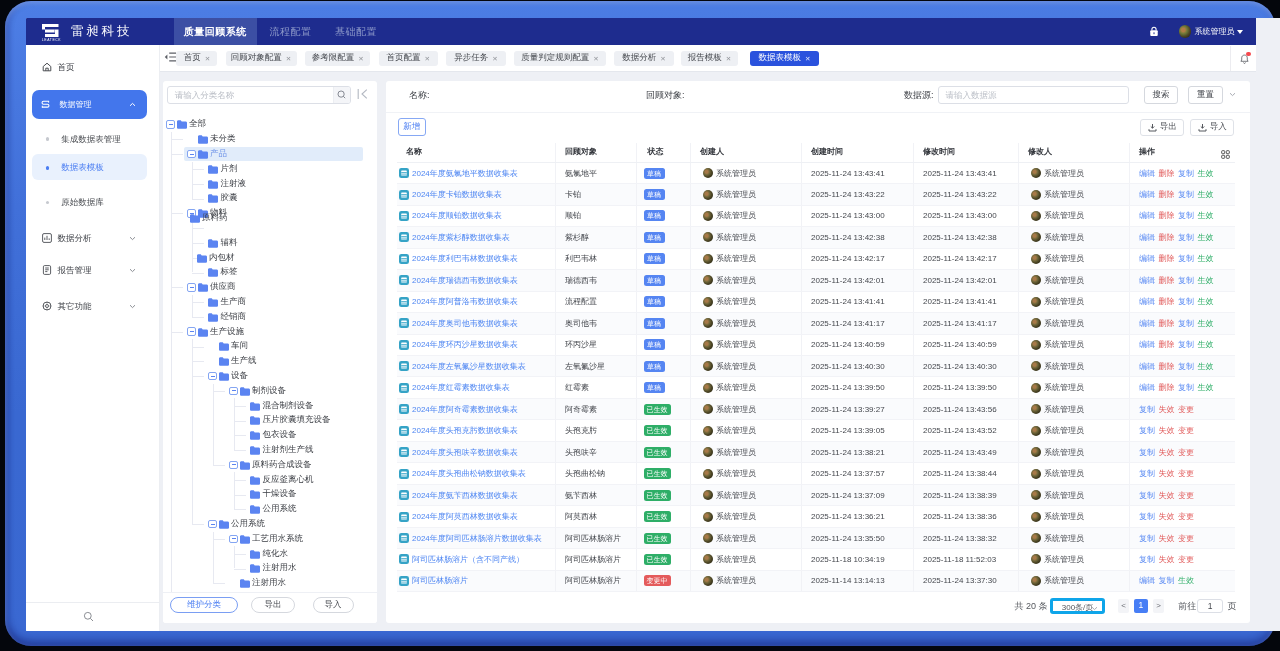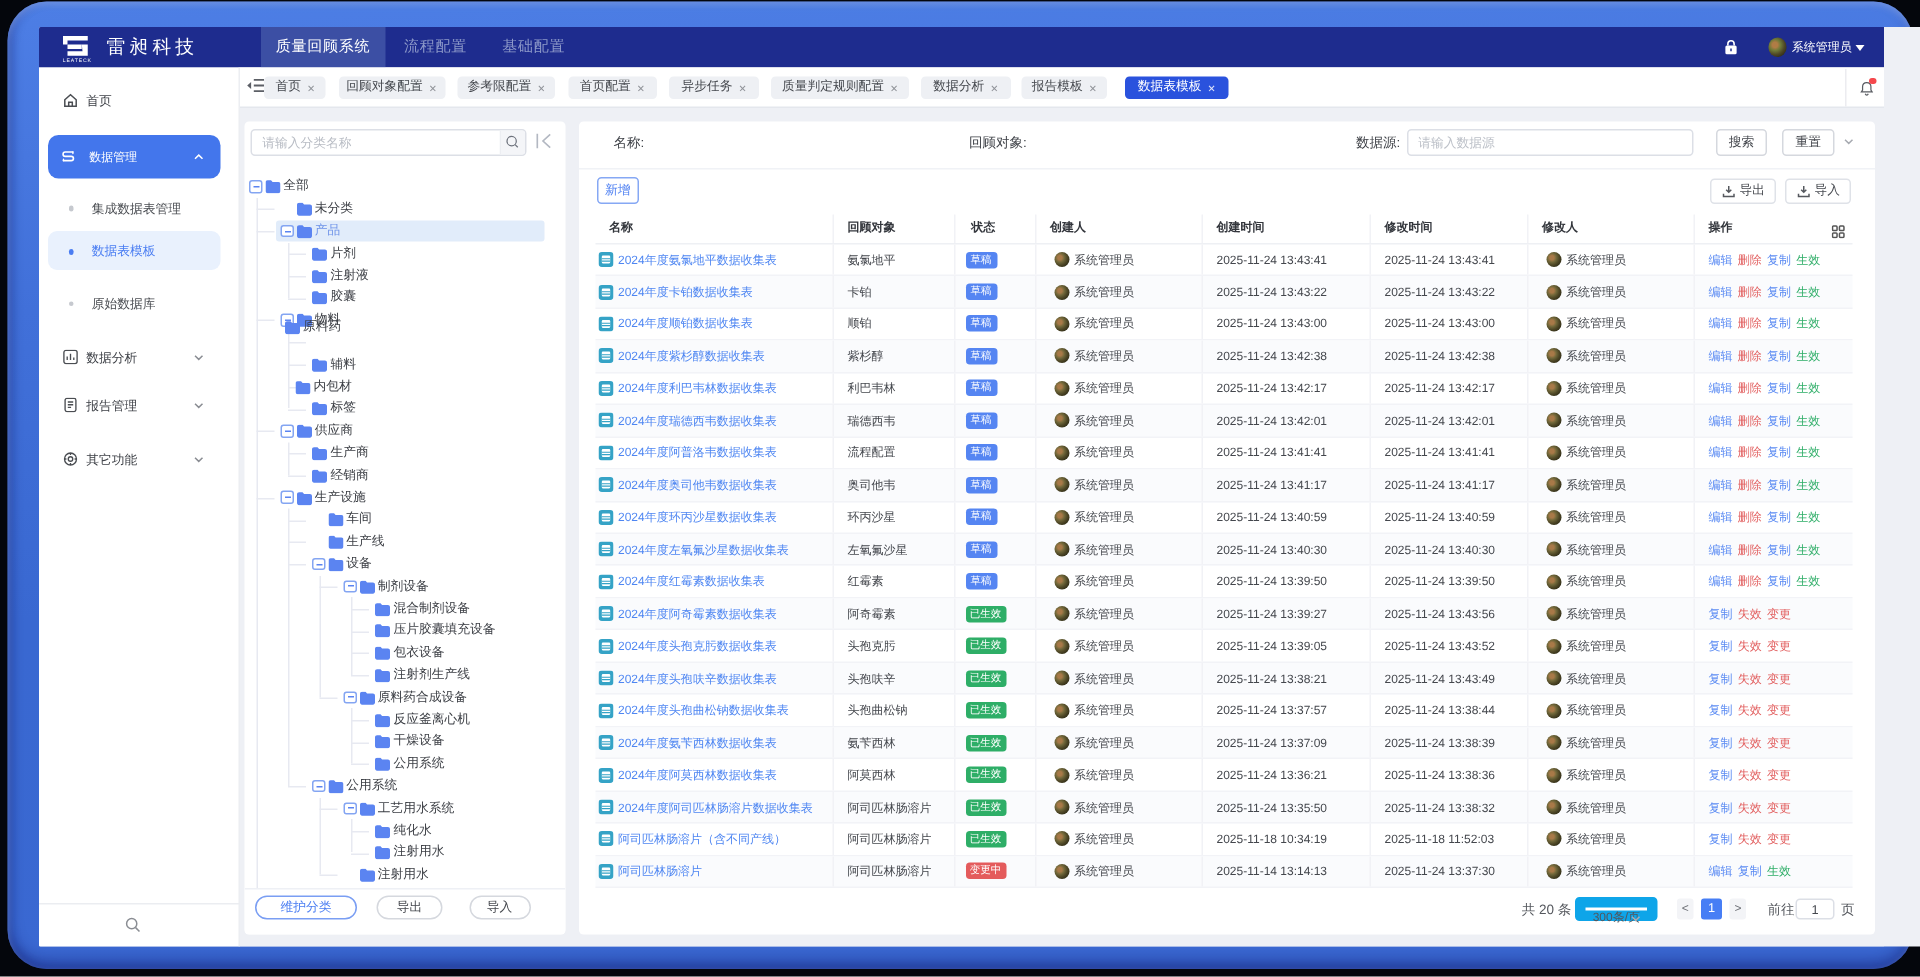--- a/index.html
+++ b/index.html
@@ -7,21 +7,21 @@
 .frame{position:absolute;left:5px;top:1px;width:1270px;height:645px;border-radius:26px;
  background:linear-gradient(178deg,#4d7ee5 0%,#4170d9 30%,#3968d1 60%,#3a68d2 100%);
  box-shadow:inset 0 2px 5px rgba(175,205,255,.45), inset 0 -5px 10px rgba(8,12,90,.45), inset 3px 0 6px rgba(8,12,90,.18)}
 .app{position:absolute;left:26px;top:18px;width:1280px;height:613px;background:#eef0f5;overflow:hidden;border-radius:1px}
 
 
 .nav{position:absolute;left:0;top:0;width:1230px;height:27px;background:#1e2c8e}
 .logo{position:absolute;left:14.5px;top:5px}
 .brand{position:absolute;left:45px;top:0;height:27px;line-height:27px;color:#fff;font-size:12.5px;letter-spacing:2.8px}
 .ntab{position:absolute;top:0;height:27px;line-height:27px;text-align:center;font-size:10px;color:#8d99c9;letter-spacing:.5px}
-.ntab.act{background:#3c4fa4;color:#fff;font-weight:normal}
+.ntab.act{background:#3c4fa4;color:#fff;font-weight:bold}
 .lock{position:absolute;left:1123px;top:8px}
 .nav .av2{position:absolute;left:1152.5px;top:7px;width:12.5px;height:12.5px;border-radius:50%;
  background:radial-gradient(circle at 36% 38%,#b07c45 0 16%,#6f7a38 34%,#4e4726 58%,#2e2b16 82%)}
 .uname{position:absolute;left:1168.5px;top:0;height:27px;line-height:27px;color:#fff;font-size:8px}
 .dcar{position:absolute;left:1211px;top:12px;width:0;height:0;border:3.2px solid transparent;border-top:4.2px solid #fff}
 
 
 .side{position:absolute;left:0;top:27px;width:134px;height:586px;background:#fff;border-right:1px solid #eceef2}
 .mi{position:absolute;left:0;width:134px;height:20px;line-height:20px;font-size:8.5px;color:#3c3f45}
 .mi .ic{position:absolute;left:16px;top:5.2px}
@@ -111,21 +111,21 @@
 .pn{color:#44474d}
 .c8 a{text-decoration:none;margin-right:3.5px}
 .lb{color:#5b8bf3}.lr{color:#e25f5f}.lg{color:#2fae68}
 .gico{margin-left:auto;margin-right:5px;margin-top:5.5px}
 .thead .c8{display:flex}
 
 
 .pg{position:absolute;left:0;top:517.5px;width:854.5px;height:16px;font-size:9px;color:#55585e}
 .pg *{position:absolute}
 .ptotal{left:629px;top:0;line-height:16px}
-.psel{left:664.3px;top:0;width:55.5px;height:15.5px;border:7px solid #0ea5e9;border-radius:3px;background:#fff;font-size:8px;color:#53565c;line-height:14px;text-align:center}
+.psel{left:664.3px;top:0;width:55.5px;height:15.5px;border:3px solid #0ea5e9;border-radius:3px;background:#fff;font-size:8px;color:#53565c;line-height:14px;text-align:center}
 .psel svg{position:absolute;right:4px;top:5px}
 .parr{top:1px;width:11.5px;height:13.5px;background:#f3f4f7;border-radius:2px;color:#6a6d73;text-align:center;line-height:13px;font-size:8px}
 .pnum{left:748.4px;top:1px;width:14.2px;height:13.5px;background:#477ef5;border-radius:2px;color:#fff;text-align:center;line-height:13.5px;font-size:8.5px}
 .pjump{left:792.8px;top:0;line-height:16px}
 .pin{left:811.9px;top:.5px;width:25.3px;height:14.5px;border:1px solid #dcdfe6;border-radius:3px;background:#fff;text-align:center;line-height:13px;font-size:8.5px;color:#44474d}
 .pye{left:841.9px;top:0;line-height:16px}
 </style></head><body>
 <div class="frame"></div>
 <div class="app">
     <div class="nav">

